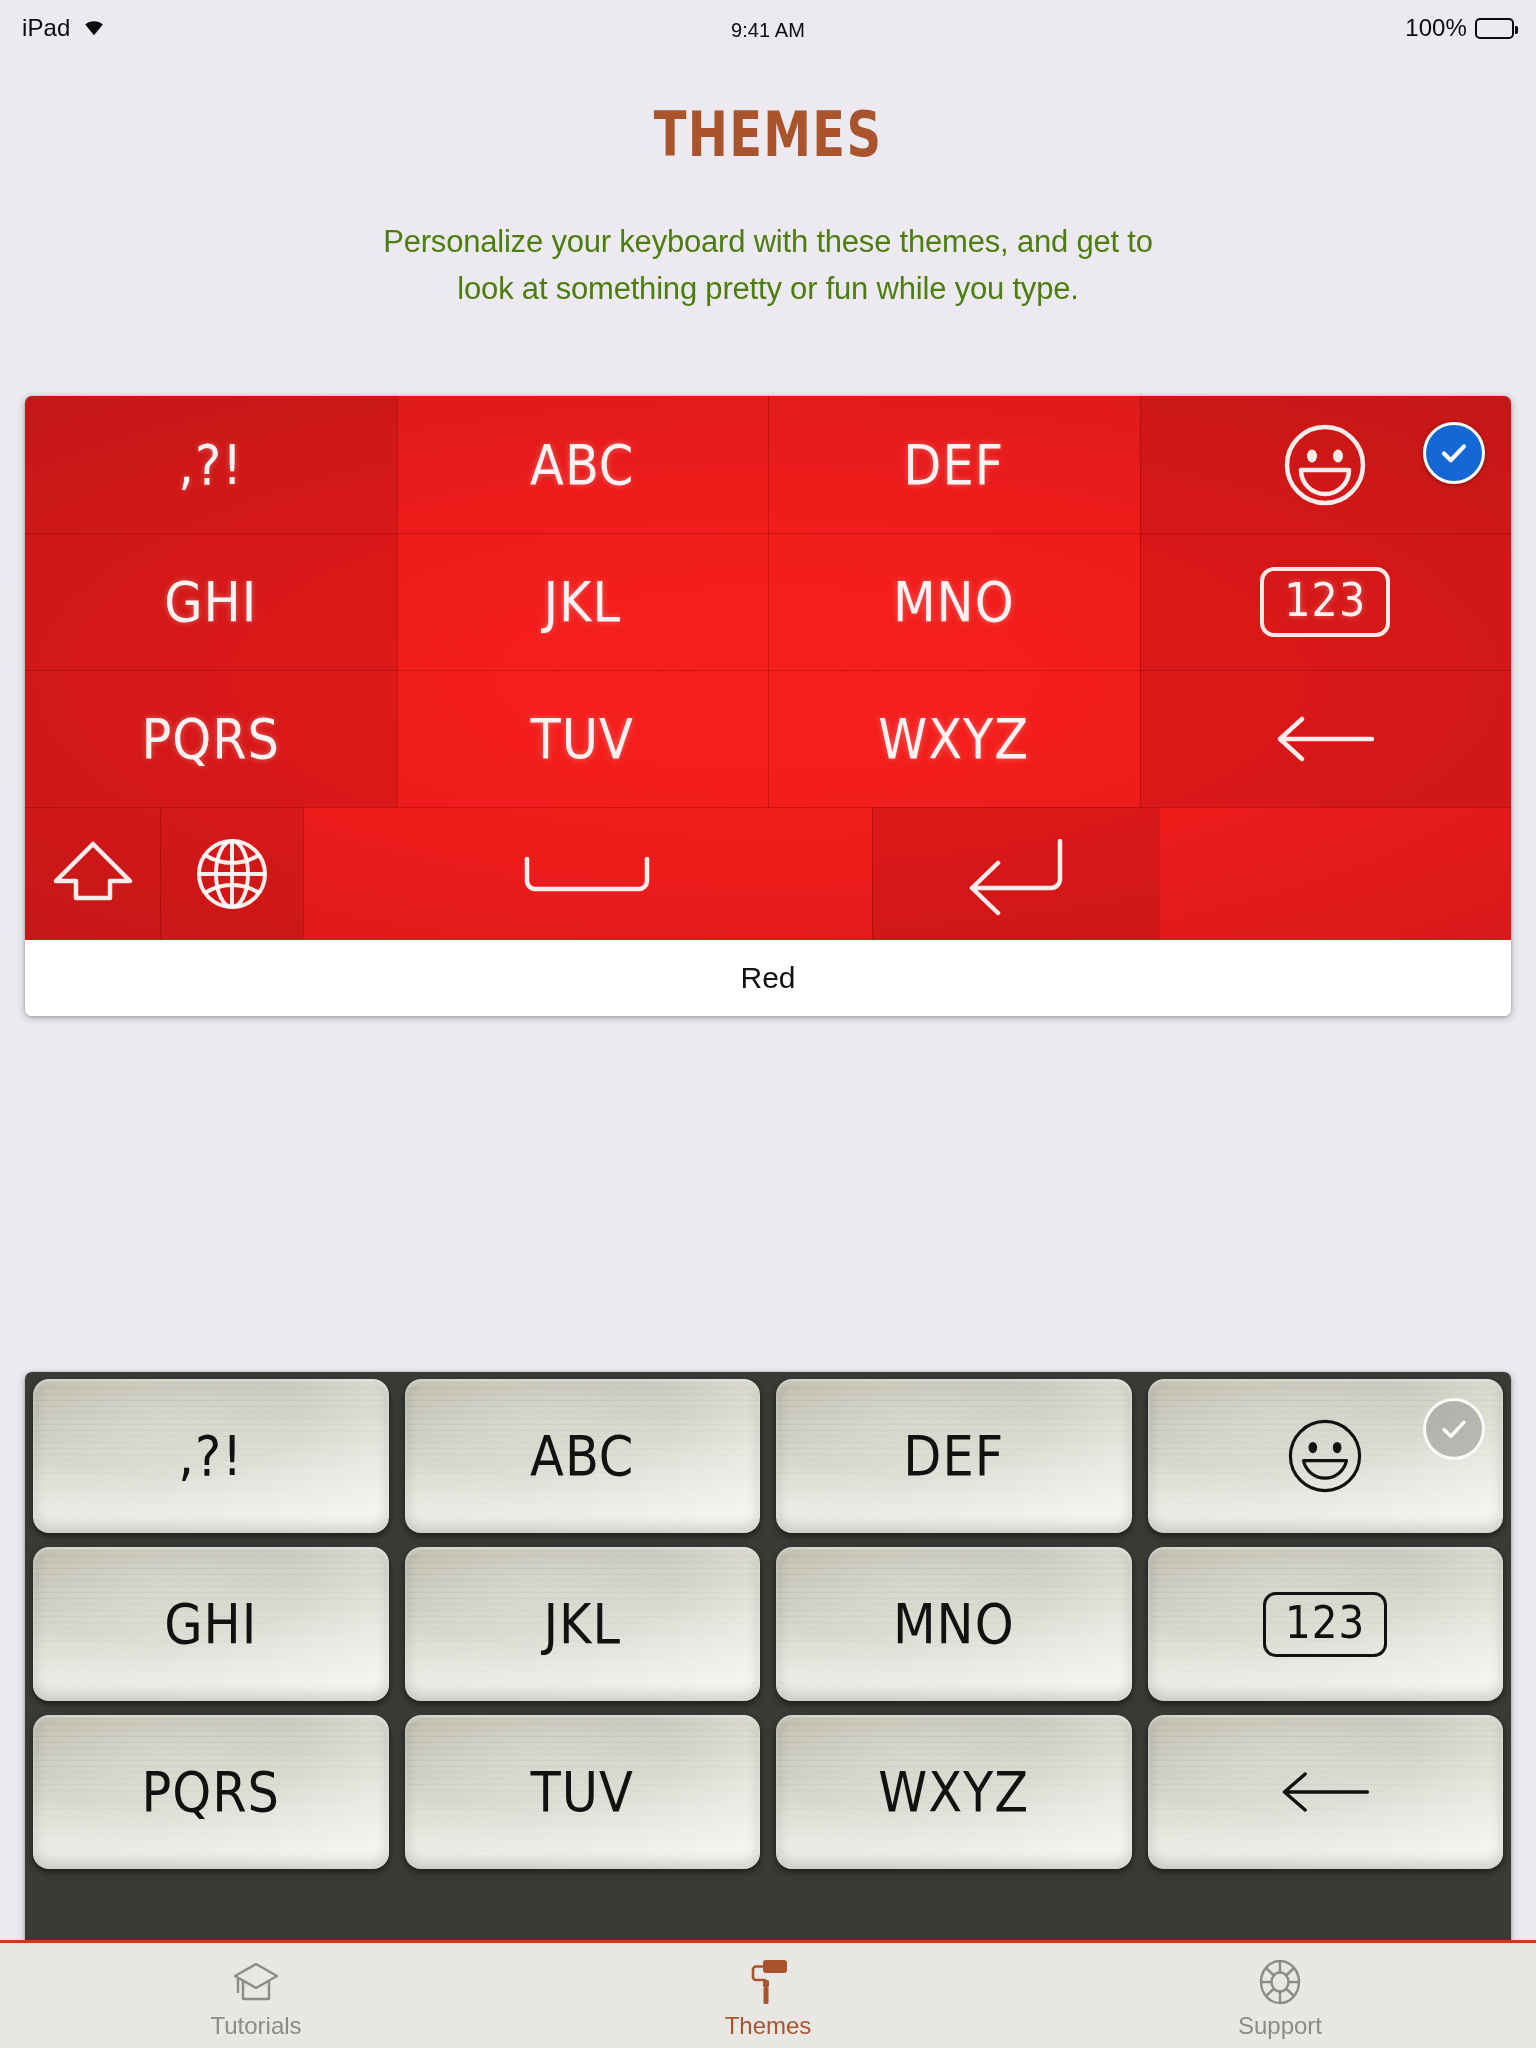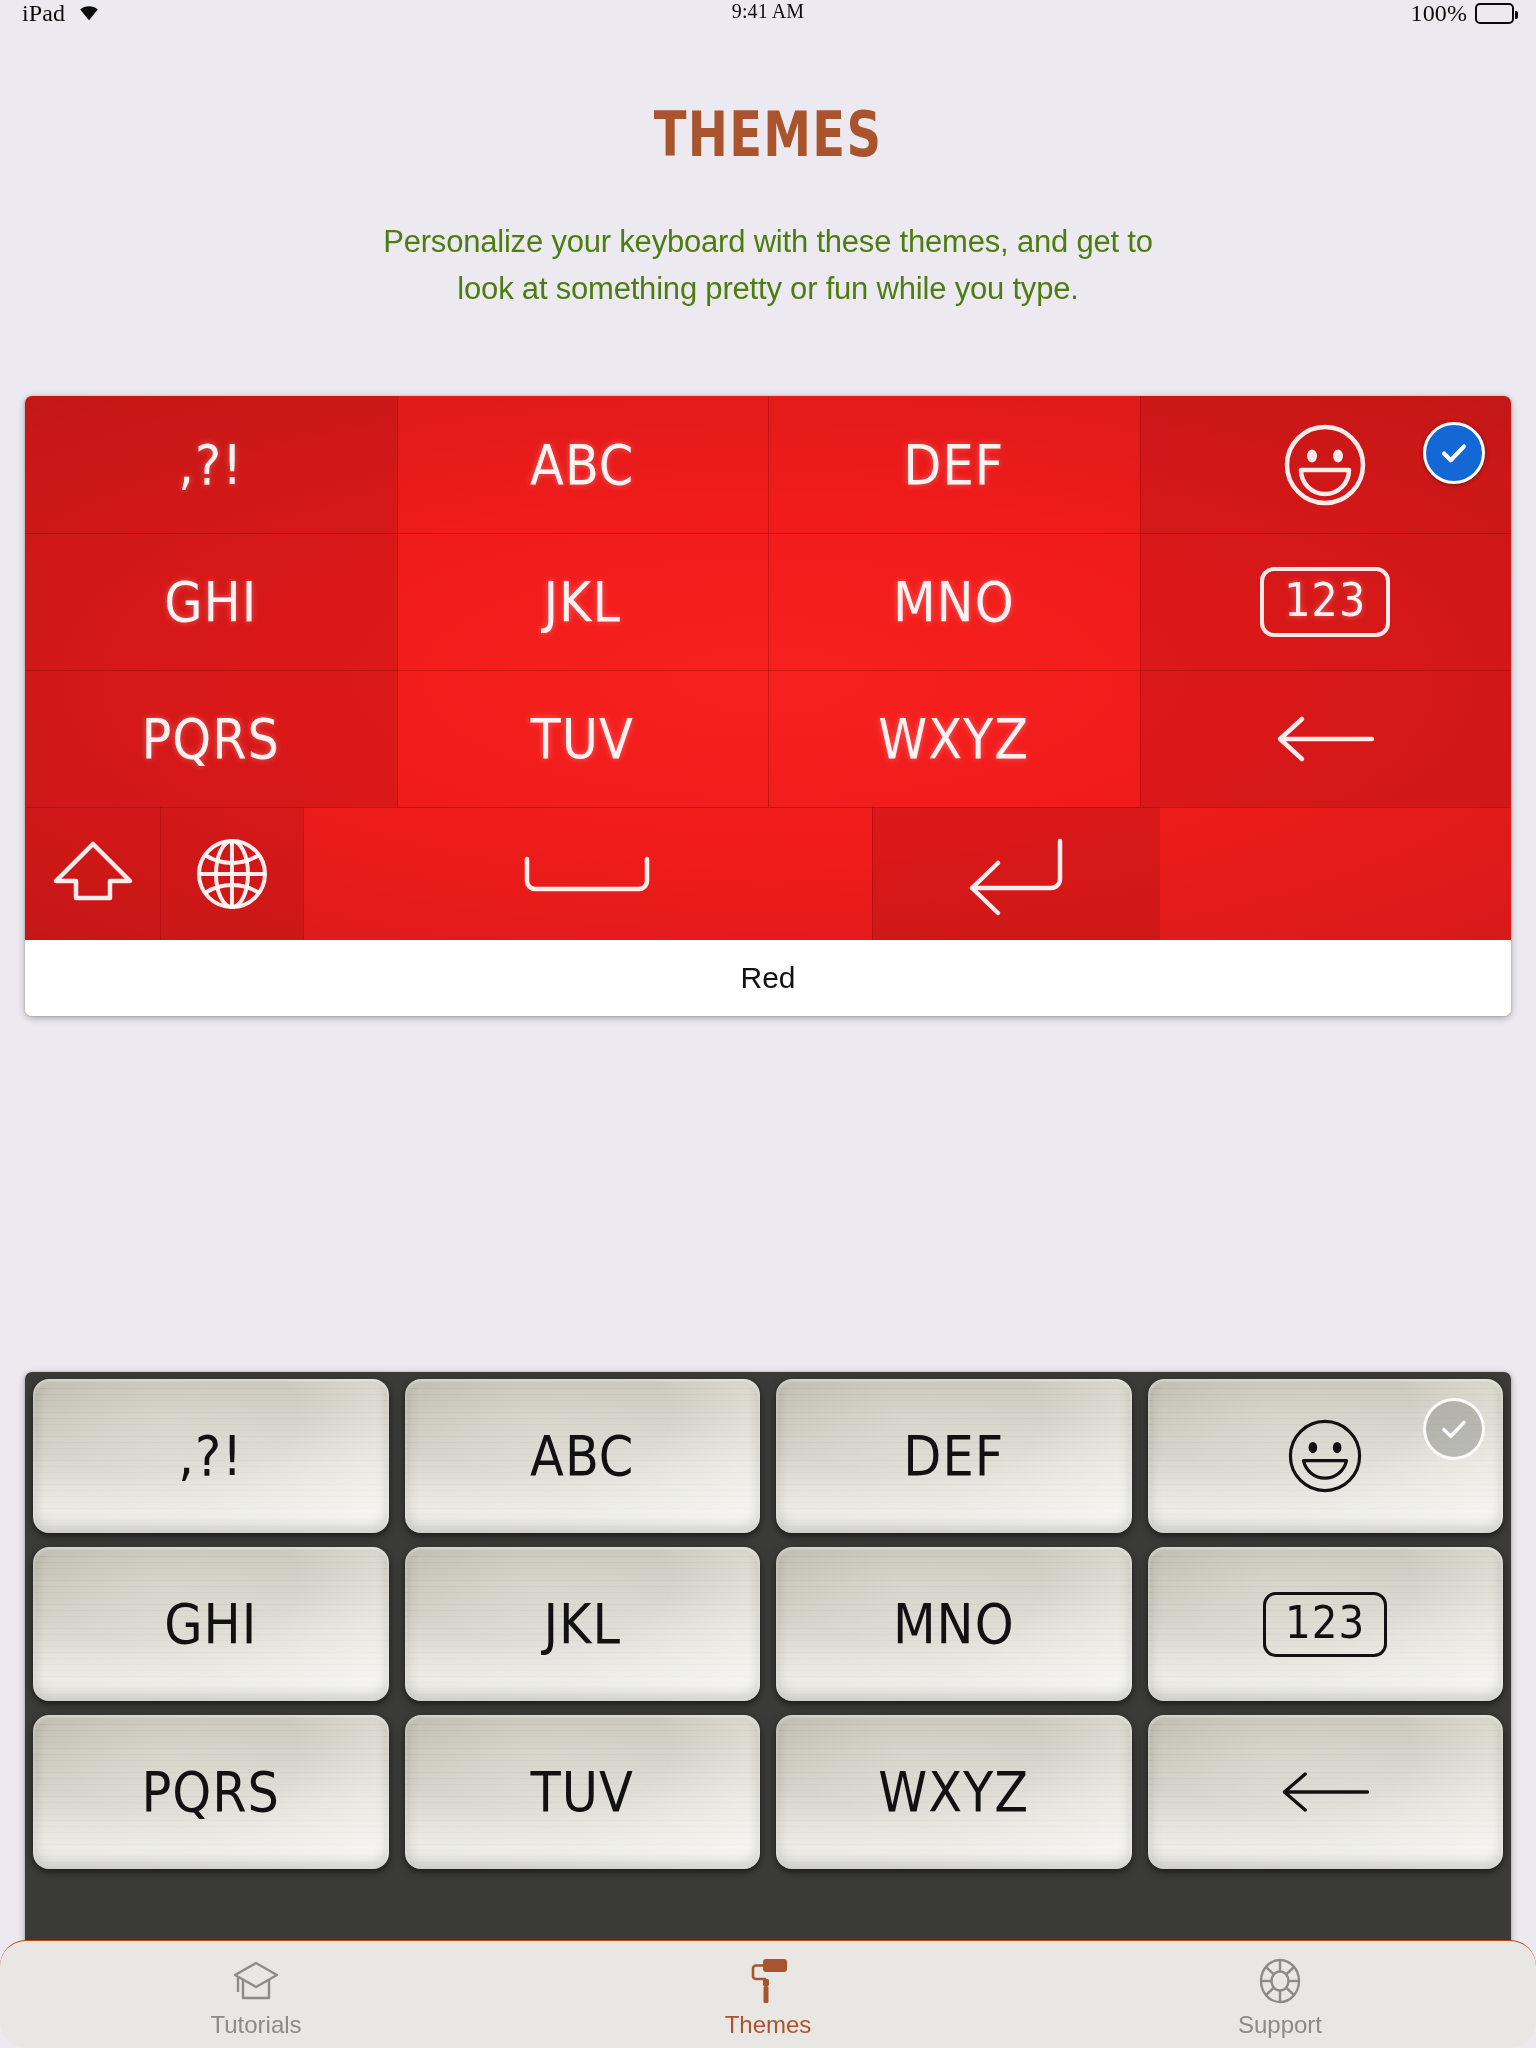--- a/index.html
+++ b/index.html
@@ -20,26 +20,25 @@
     overflow: hidden;
   }
 
   
   .statusbar {
     position: absolute;
     top: 0; left: 0;
     width: 1536px;
     height: 42px;
     display: flex;
-    align-items: flex-start;
+    align-items: flex-end;
     padding: 0 22px;
     font-size: 24px;
     color: #0b0b0b;
     letter-spacing: 0.1px;
-    font-family: Liberation Serif, serif;
   }
   .sb-left { display: flex; align-items: center; gap: 11px; }
   .sb-center {
     position: absolute;
     left: 0; right: 0;
     text-align: center;
     font-size: 20px;
     pointer-events: none;
   }
   .sb-right {
@@ -212,25 +211,24 @@
     border: 3px solid rgba(255,255,255,0.92);
   }
 
   
   .tabbar {
     position: absolute;
     left: 0; bottom: 0;
     width: 1536px;
     height: 108px;
     background: #E8E7E4;
-    border-top: 1px solid #c2410c;
+    border-top: 3px solid #c2410c;
     display: flex;
     align-items: flex-start;
     z-index: 20;
-    border-radius: 26px;
   }
   .tab {
     flex: 1 1 0;
     height: 100%;
     display: flex;
     flex-direction: column;
     align-items: center;
     justify-content: center;
     gap: 5px;
     color: #8C8B88;

